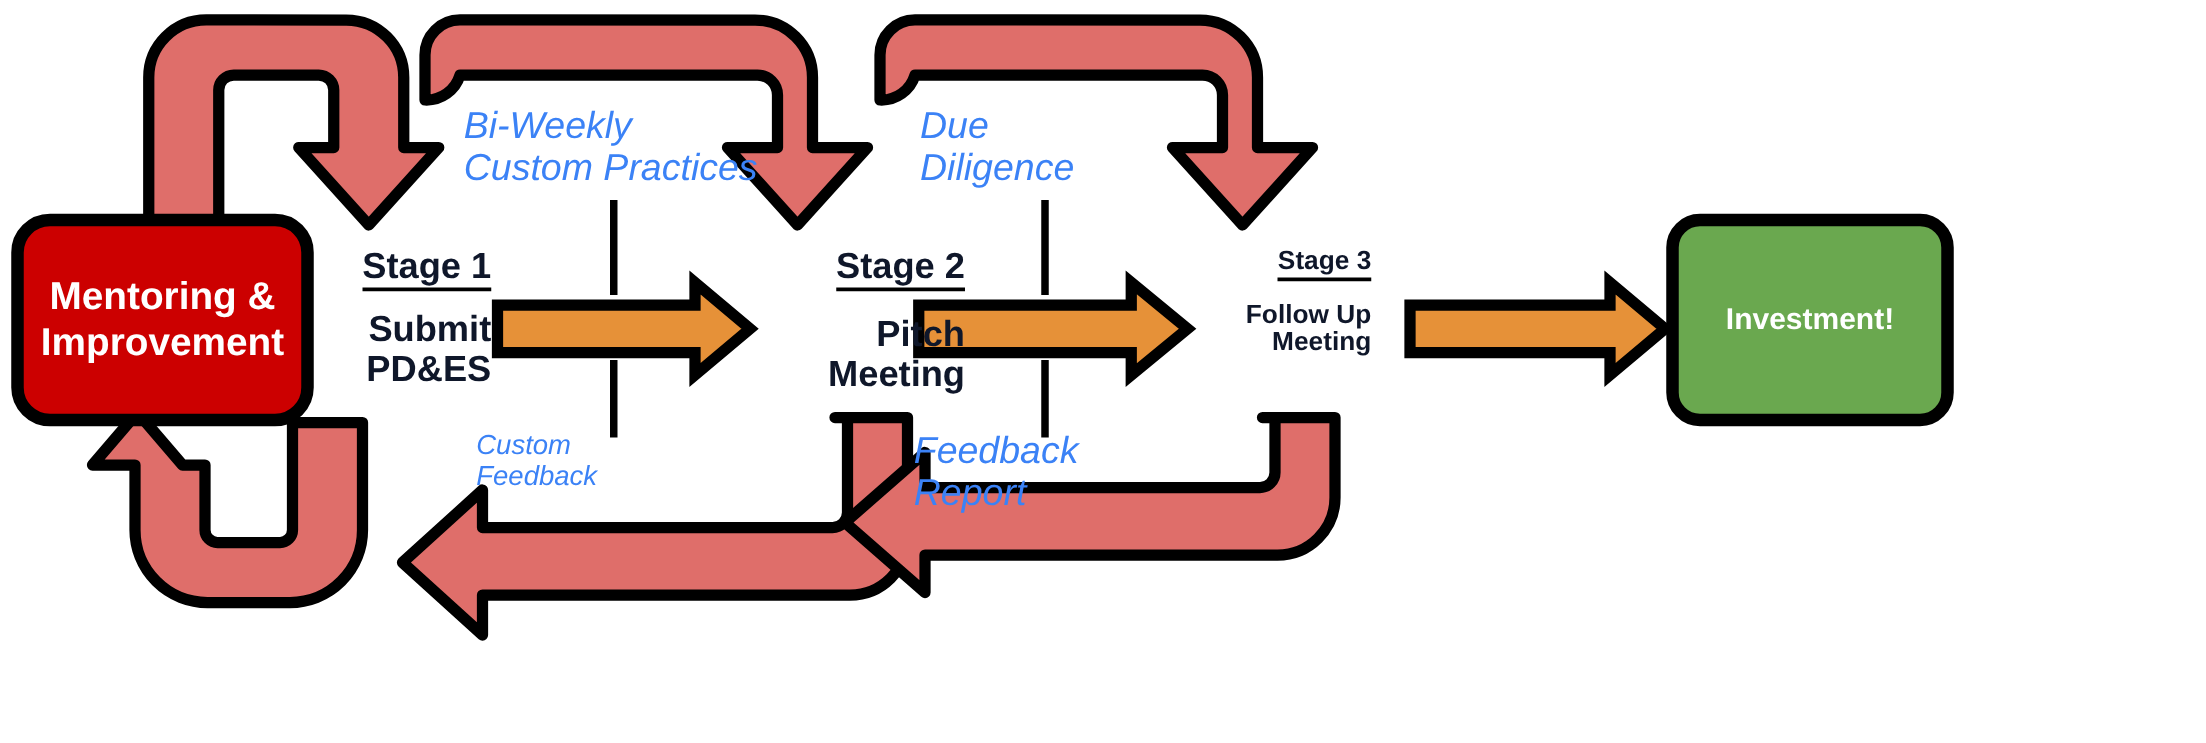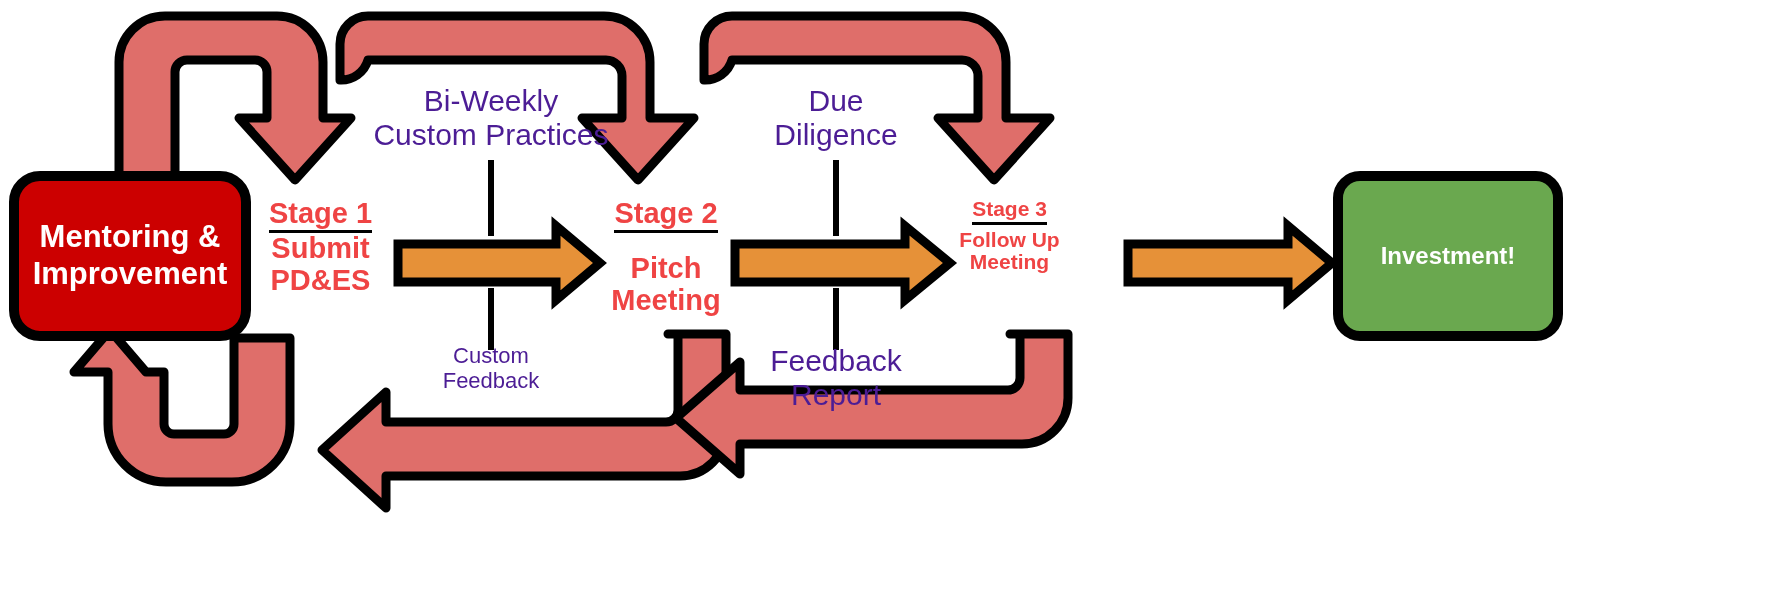--- a/index.html
+++ b/index.html
@@ -10,32 +10,32 @@
 
   .boxlabel{
     position:absolute;display:flex;flex-direction:column;align-items:center;
     justify-content:center;text-align:center;color:#ffffff;font-weight:bold;
     font-family:"Liberation Sans",sans-serif;line-height:1.18;
     pointer-events:none;
   }
   .boxlabel span{display:block;white-space:nowrap;}
 
   .stagelabel{
-    position:absolute;text-align:center;color:#ef4444;font-weight:bold;
+    position:absolute;text-align:right;color:#0f172a;font-weight:bold;
     font-family:"Liberation Sans",sans-serif;line-height:1.08;
   }
   .stagelabel .hdr{
     display:inline-block;border-bottom:3px solid #000;padding-bottom:1px;
     white-space:nowrap;
   }
   .stagelabel .sub{display:block;white-space:nowrap;}
 
   .annot{
-    position:absolute;text-align:center;color:#4c1d95;font-weight:normal;
-    font-family:"Liberation Sans",sans-serif;line-height:1.12;
+    position:absolute;text-align:left;color:#3b82f6;font-weight:normal;
+    font-family:"Liberation Sans",sans-serif;line-height:1.12;font-style:italic;
   }
   .annot span{display:block;white-space:nowrap;}
 </style>
 </head>
 <body>
 
 <div id="stage">
 
   <svg id="flowsvg" viewBox="0 0 1765 594">
     <defs></defs>
@@ -184,33 +184,33 @@
     <span>Mentoring &amp;</span>
     <span>Improvement</span>
   </div>
 
   <div class="boxlabel" style="left:1338px; top:176px; width:220px; height:160px; font-size:24px;">
     <span>Investment!</span>
   </div>
 
   <div class="stagelabel" style="left:248px; top:198px; width:145px; font-size:29px;">
     <span class="hdr">Stage 1</span>
-    <span class="sub" style="margin-top:0;">Submit</span>
+    <span class="sub" style="margin-top:16px;">Submit</span>
     <span class="sub">PD&amp;ES</span>
   </div>
 
-  <div class="stagelabel" style="left:592px; top:198px; width:148px; font-size:29px;">
+  <div class="stagelabel" style="left:624px; top:198px; width:148px; font-size:29px;">
     <span class="hdr">Stage 2</span>
     <span class="sub" style="margin-top:20px;">Pitch</span>
     <span class="sub">Meeting</span>
   </div>
 
   <div class="stagelabel" style="left:922px; top:198px; width:175px; font-size:21px;">
     <span class="hdr">Stage 3</span>
-    <span class="sub" style="margin-top:4px;">Follow Up</span>
+    <span class="sub" style="margin-top:16px;">Follow Up</span>
     <span class="sub">Meeting</span>
   </div>
 
   <div class="annot" style="left:371px; top:84px; width:240px; font-size:30px;">
     <span>Bi-Weekly</span>
     <span>Custom Practices</span>
   </div>
 
   <div class="annot" style="left:381px; top:344px; width:220px; font-size:22px;">
     <span>Custom</span>

